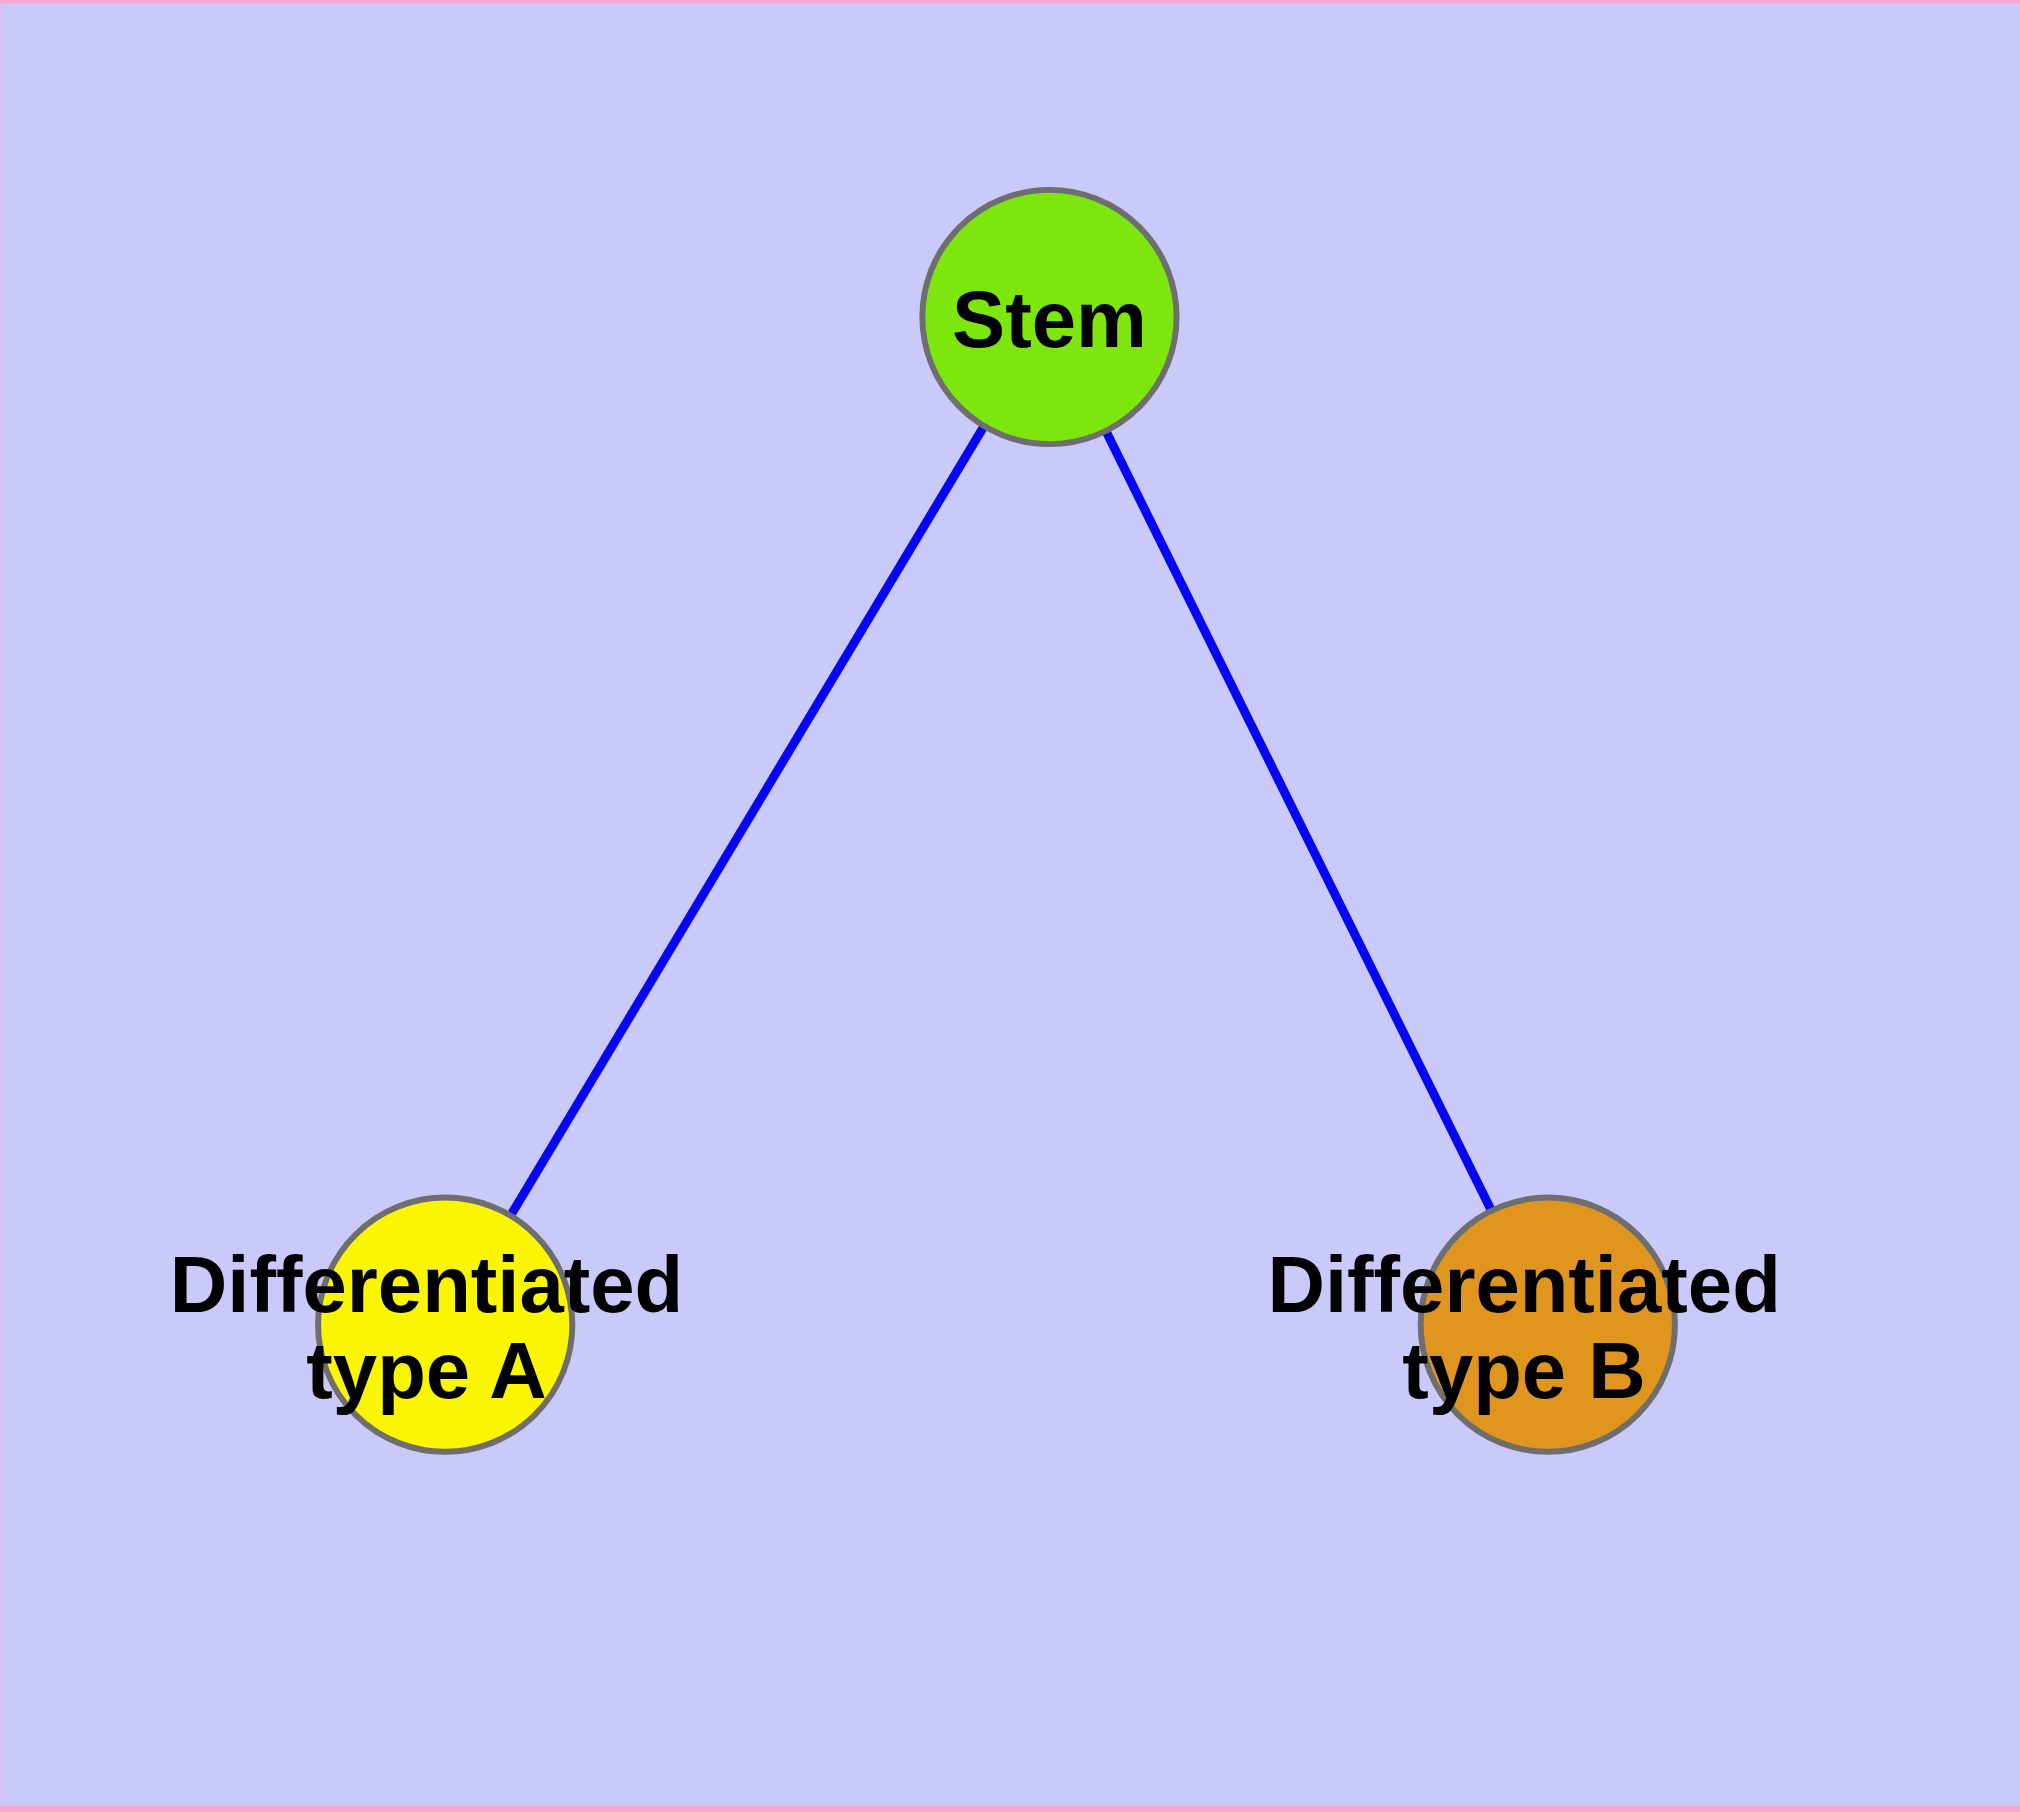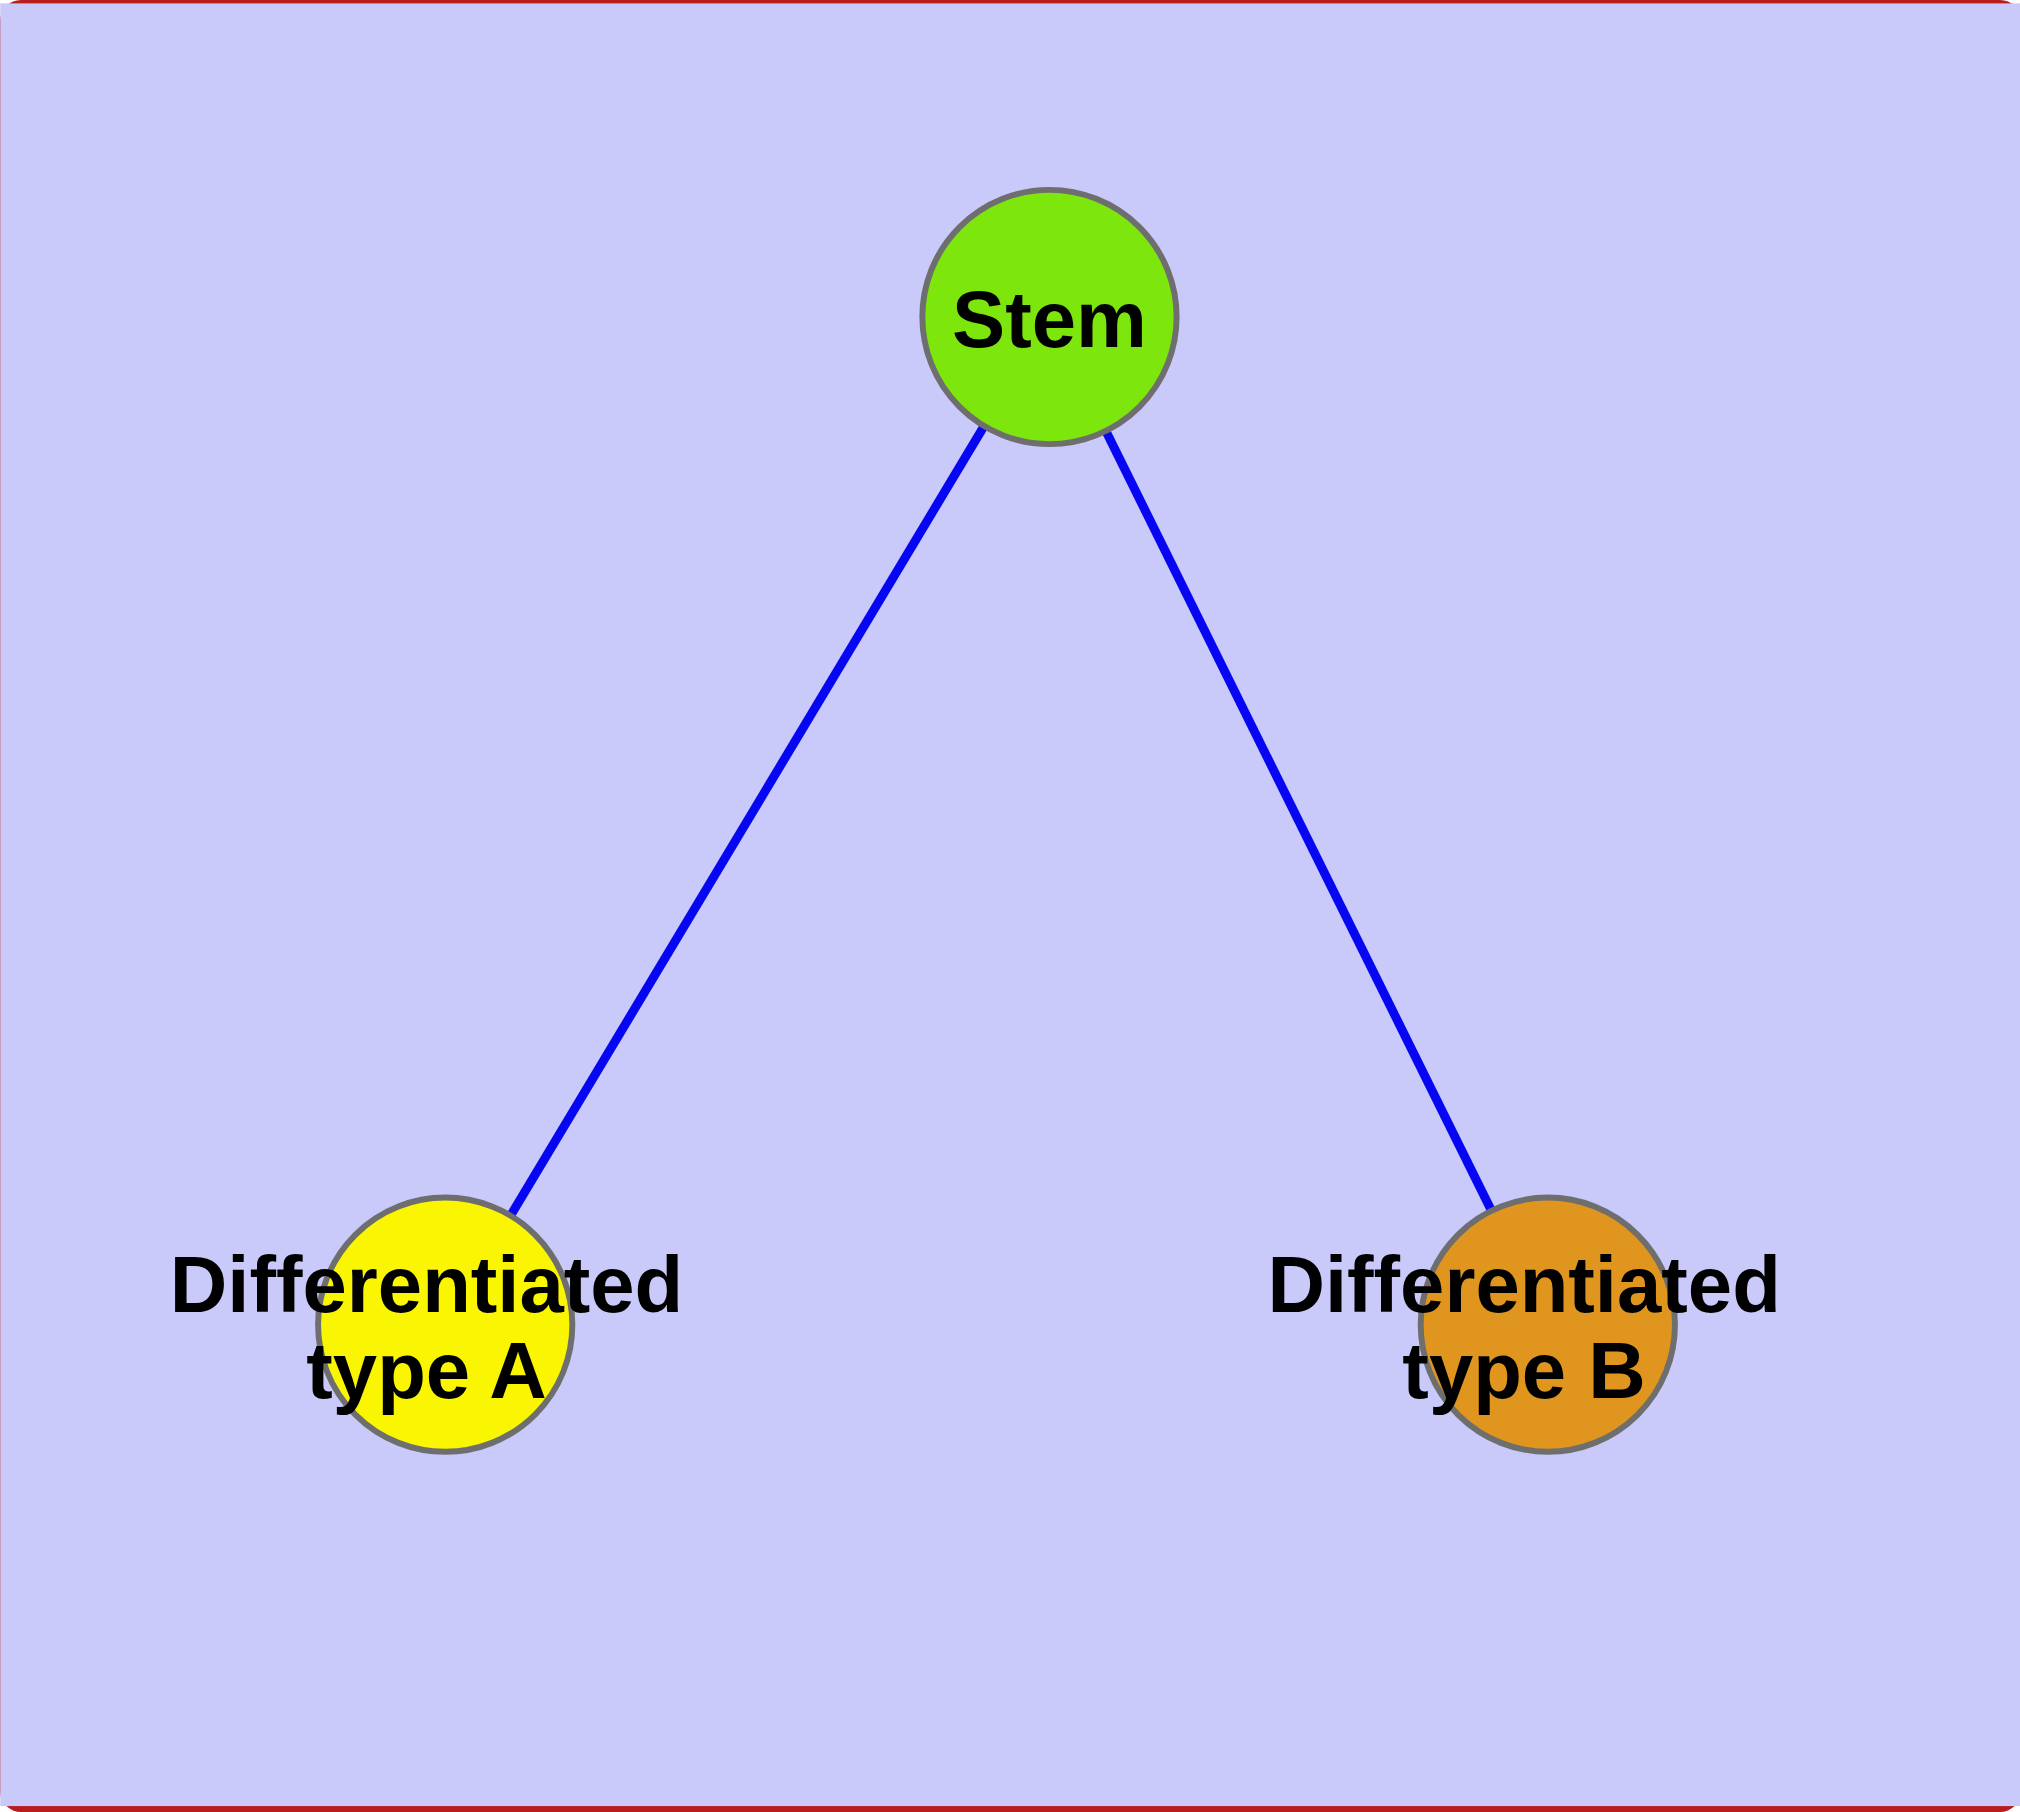--- a/index.html
+++ b/index.html
@@ -8,22 +8,21 @@
     background: #ffffff;
     width: 2021px;
     height: 1812px;
     overflow: hidden;
     font-family: "Liberation Sans", sans-serif;
   }
   .stage {
     position: relative;
     width: 2021px;
     height: 1812px;
-    background: #b91c1c;
-    border-radius: 21px;
+    background: #f9a8d4;
   }
   svg.diagram {
     position: absolute;
     left: 0;
     top: 0;
     display: block;
   }
   .edge-line {
     fill: none;
     stroke-linecap: butt;

